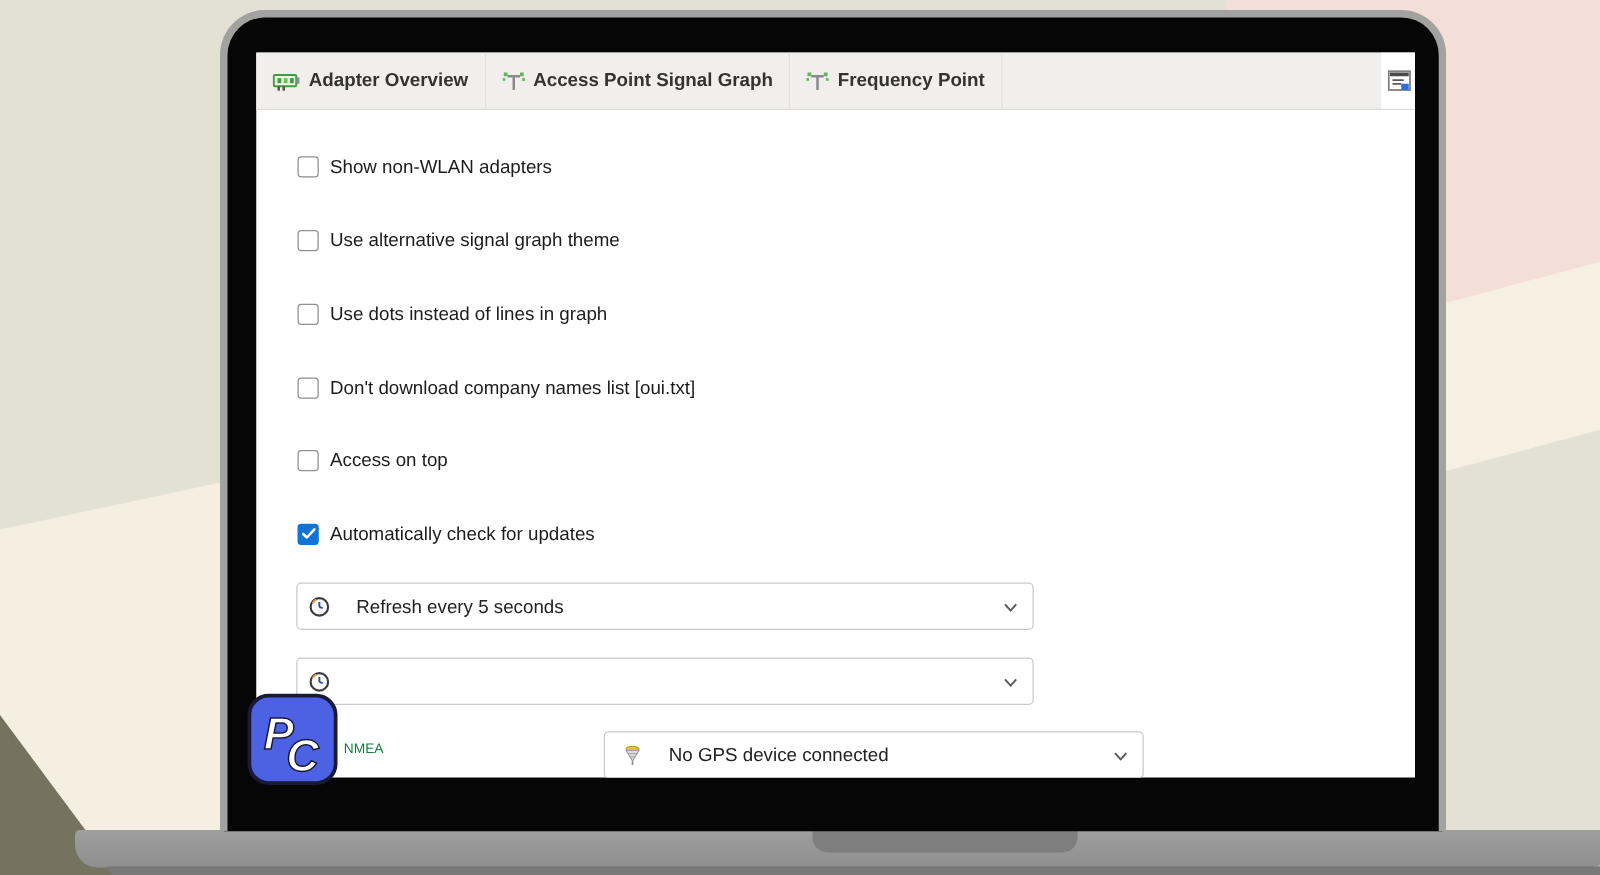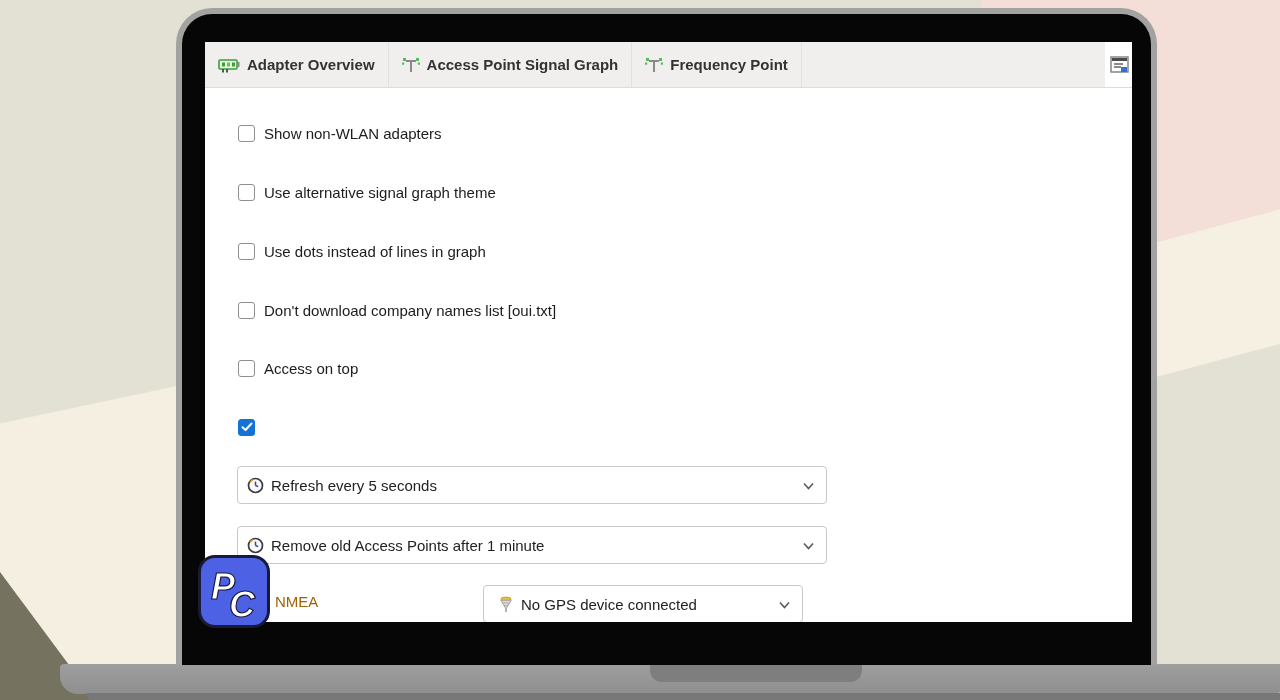--- a/index.html
+++ b/index.html
@@ -46,24 +46,24 @@
   
   .check-row { position:absolute; left:33px; display:flex; align-items:center; gap:9px; height:22px; }
   .checkbox { width:17px; height:17px; border:1px solid #8f8f8f; border-radius:3px;
               background:#fff; display:flex; align-items:center; justify-content:center; }
   .checkbox.checked { background:#1273d4; border-color:#1273d4; }
   .check-label { font-size:15px; color:#1c1c1c; }
 
   .dropdown { position:absolute; left:32px; width:590px; height:38px;
               border:1px solid #c9c9c9; border-radius:4px; background:#fff;
               display:flex; align-items:center; padding-left:9px; gap:7px; }
-  .dropdown .dd-text { font-size:15px; color:#222; }
+  .dropdown .dd-text { font-size:15px; color:#222;margin-left:14px; }
   .dd-chevron { position:absolute; right:12px; top:15px; }
 
-  .nmea-label { position:absolute; left:70px; top:551px; font-size:15px; color:#a16207; }
+  .nmea-label { position:absolute; left:70px; top:551px; font-size:11px; color:#15803d; }
 
   
   .pc-badge { position:absolute; left:198px; top:555px; width:72px; height:73px;
               background:#4c61e4; border:3px solid #181a38; border-radius:17px;
               z-index:10; display:flex; align-items:center; justify-content:center; }
 </style>
 </head>
 <body>
 
 <div class="bg-pink"></div>
@@ -149,20 +149,21 @@
   <div class="check-row" style="top:315px">
     <span class="checkbox"></span>
     <span class="check-label">Access on top</span>
   </div>
   <div class="check-row" style="top:374px">
     <span class="checkbox checked">
       <svg width="12" height="10" viewBox="0 0 12 10">
         <polyline points="1.5,5.2 4.5,8 10.5,1.5" fill="none" stroke="#ffffff" stroke-width="2" stroke-linecap="round" stroke-linejoin="round"></polyline>
       </svg>
     </span>
+    <span class="check-label">Automatically check for updates</span>
   </div>
 
   <div class="dropdown" style="top:424px">
     <svg width="17" height="17" viewBox="0 0 17 17">
       <circle cx="8.5" cy="8.5" r="7" fill="#fafafa" stroke="#3b3b46" stroke-width="1.7"></circle>
       <path d="M3.2,5.5 A6,6 0 0 1 6,2.8" fill="none" stroke="#e0a23c" stroke-width="1.6"></path>
       <line x1="8.5" y1="8.5" x2="8.5" y2="4.6" stroke="#2b4a9b" stroke-width="1.5"></line>
       <line x1="8.5" y1="8.5" x2="11.2" y2="9.6" stroke="#2b4a9b" stroke-width="1.5"></line>
     </svg>
     <span class="dd-text">Refresh every 5 seconds</span>
@@ -171,28 +172,27 @@
     </svg>
   </div>
 
   <div class="dropdown" style="top:484px">
     <svg width="17" height="17" viewBox="0 0 17 17">
       <circle cx="8.5" cy="8.5" r="7" fill="#fafafa" stroke="#3b3b46" stroke-width="1.7"></circle>
       <path d="M3.2,5.5 A6,6 0 0 1 6,2.8" fill="none" stroke="#e0a23c" stroke-width="1.6"></path>
       <line x1="8.5" y1="8.5" x2="8.5" y2="4.6" stroke="#2b4a9b" stroke-width="1.5"></line>
       <line x1="8.5" y1="8.5" x2="11.2" y2="9.6" stroke="#2b4a9b" stroke-width="1.5"></line>
     </svg>
-    <span class="dd-text">Remove old Access Points after 1 minute</span>
     <svg class="dd-chevron" width="11" height="8" viewBox="0 0 11 8">
       <polyline points="1,1.5 5.5,6.5 10,1.5" fill="none" stroke="#5a5a5a" stroke-width="1.6"></polyline>
     </svg>
   </div>
 
   <span class="nmea-label">NMEA</span>
-  <div class="dropdown" style="top:543px; left:278px; width:320px;padding-left:14px;">
+  <div class="dropdown" style="top:543px; left:278px; width:432px;padding-left:14px;">
     <svg width="16" height="17" viewBox="0 0 16 17">
       <ellipse cx="8" cy="3" rx="5.2" ry="1.9" fill="#e8c33c" stroke="#b8922a" stroke-width="0.8"></ellipse>
       <path d="M2.8,4.2 L8,13 L13.2,4.2 Z" fill="#dcdcdc" stroke="#9a9a9a" stroke-width="0.9"></path>
       <line x1="4.5" y1="7" x2="11.5" y2="7" stroke="#9a9a9a" stroke-width="0.7"></line>
       <line x1="6" y1="9.6" x2="10" y2="9.6" stroke="#9a9a9a" stroke-width="0.7"></line>
       <line x1="8" y1="13" x2="8" y2="16" stroke="#8a8a8a" stroke-width="1.3"></line>
     </svg>
     <span class="dd-text">No GPS device connected</span>
     <svg class="dd-chevron" width="11" height="8" viewBox="0 0 11 8">
       <polyline points="1,1.5 5.5,6.5 10,1.5" fill="none" stroke="#5a5a5a" stroke-width="1.6"></polyline>

